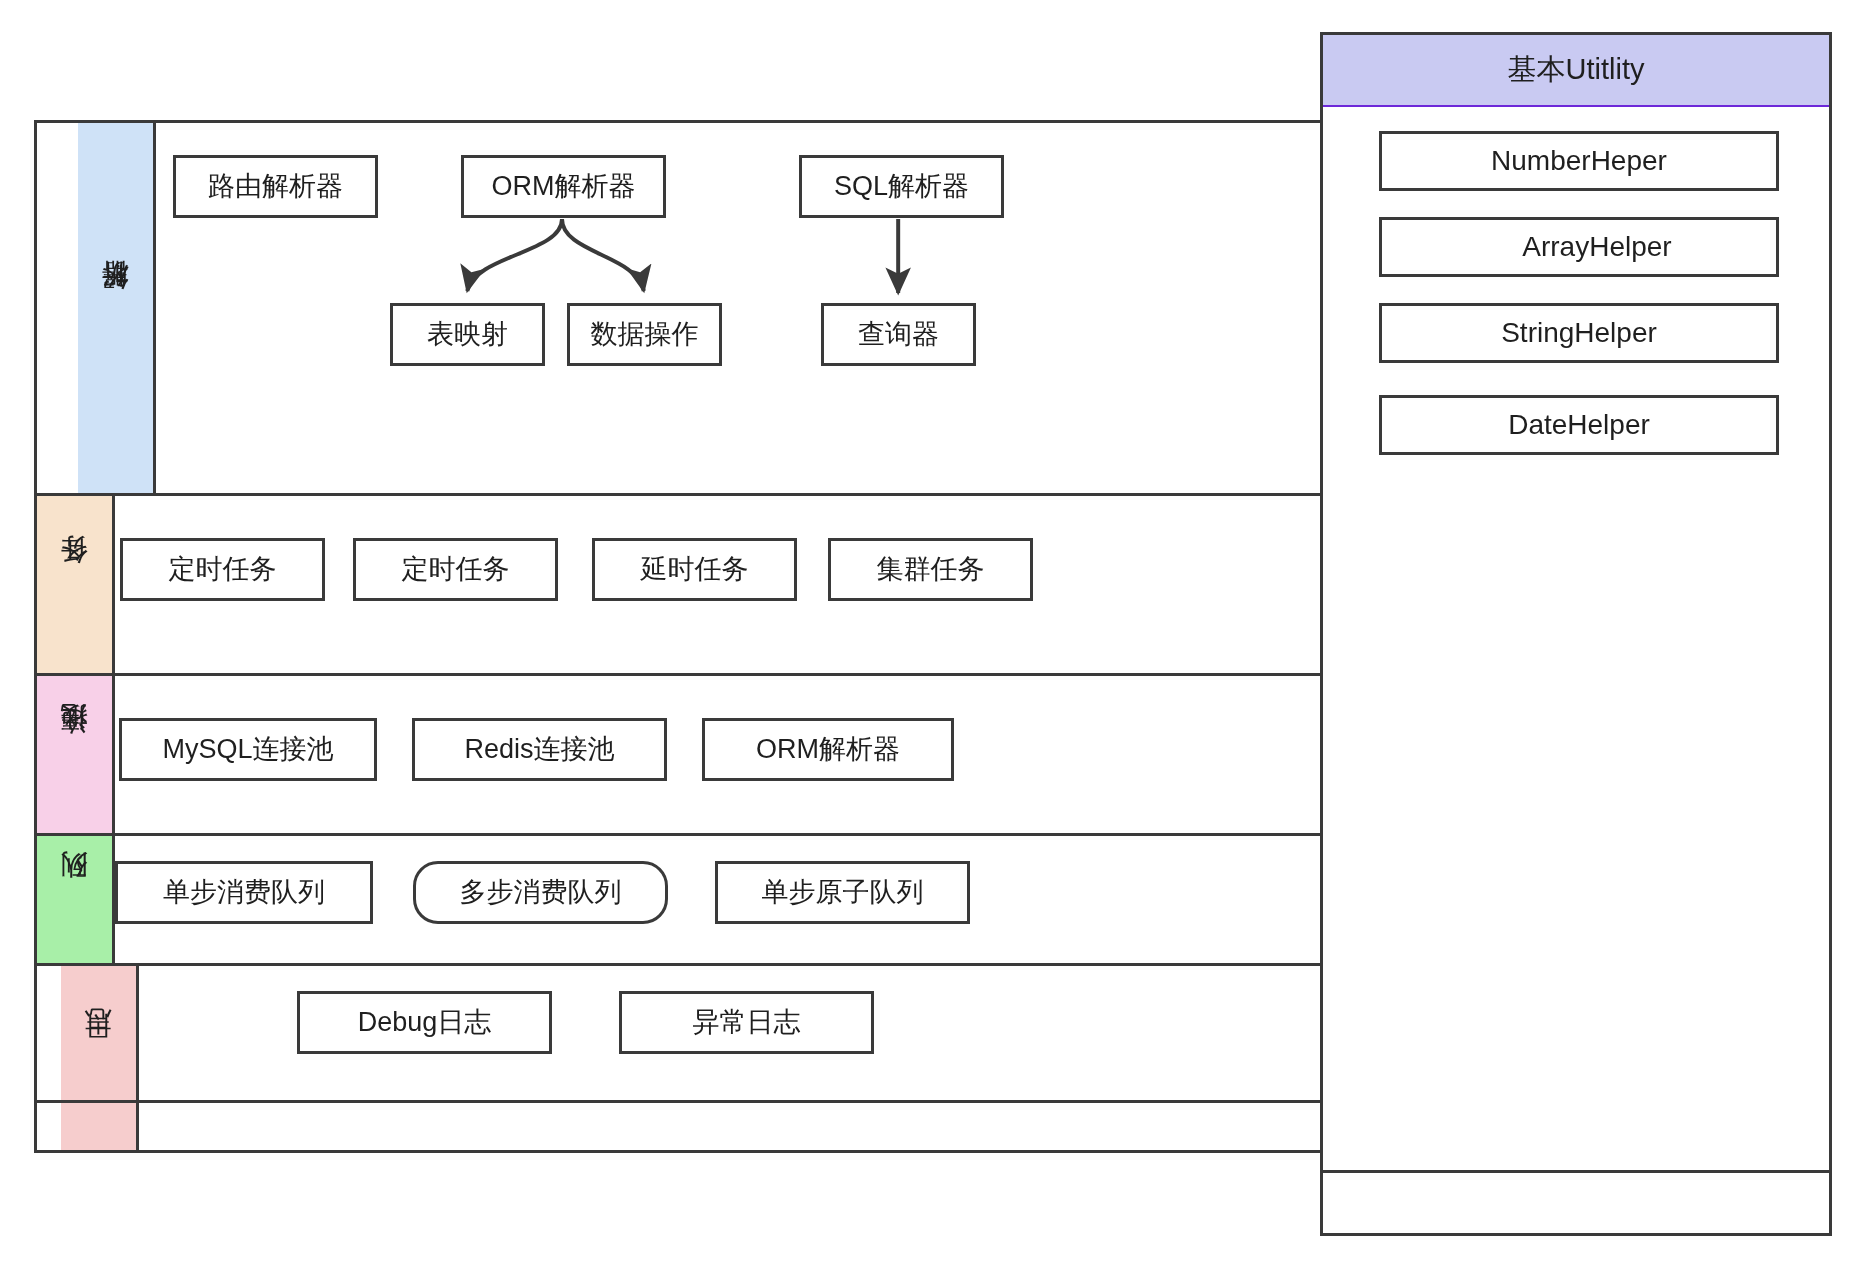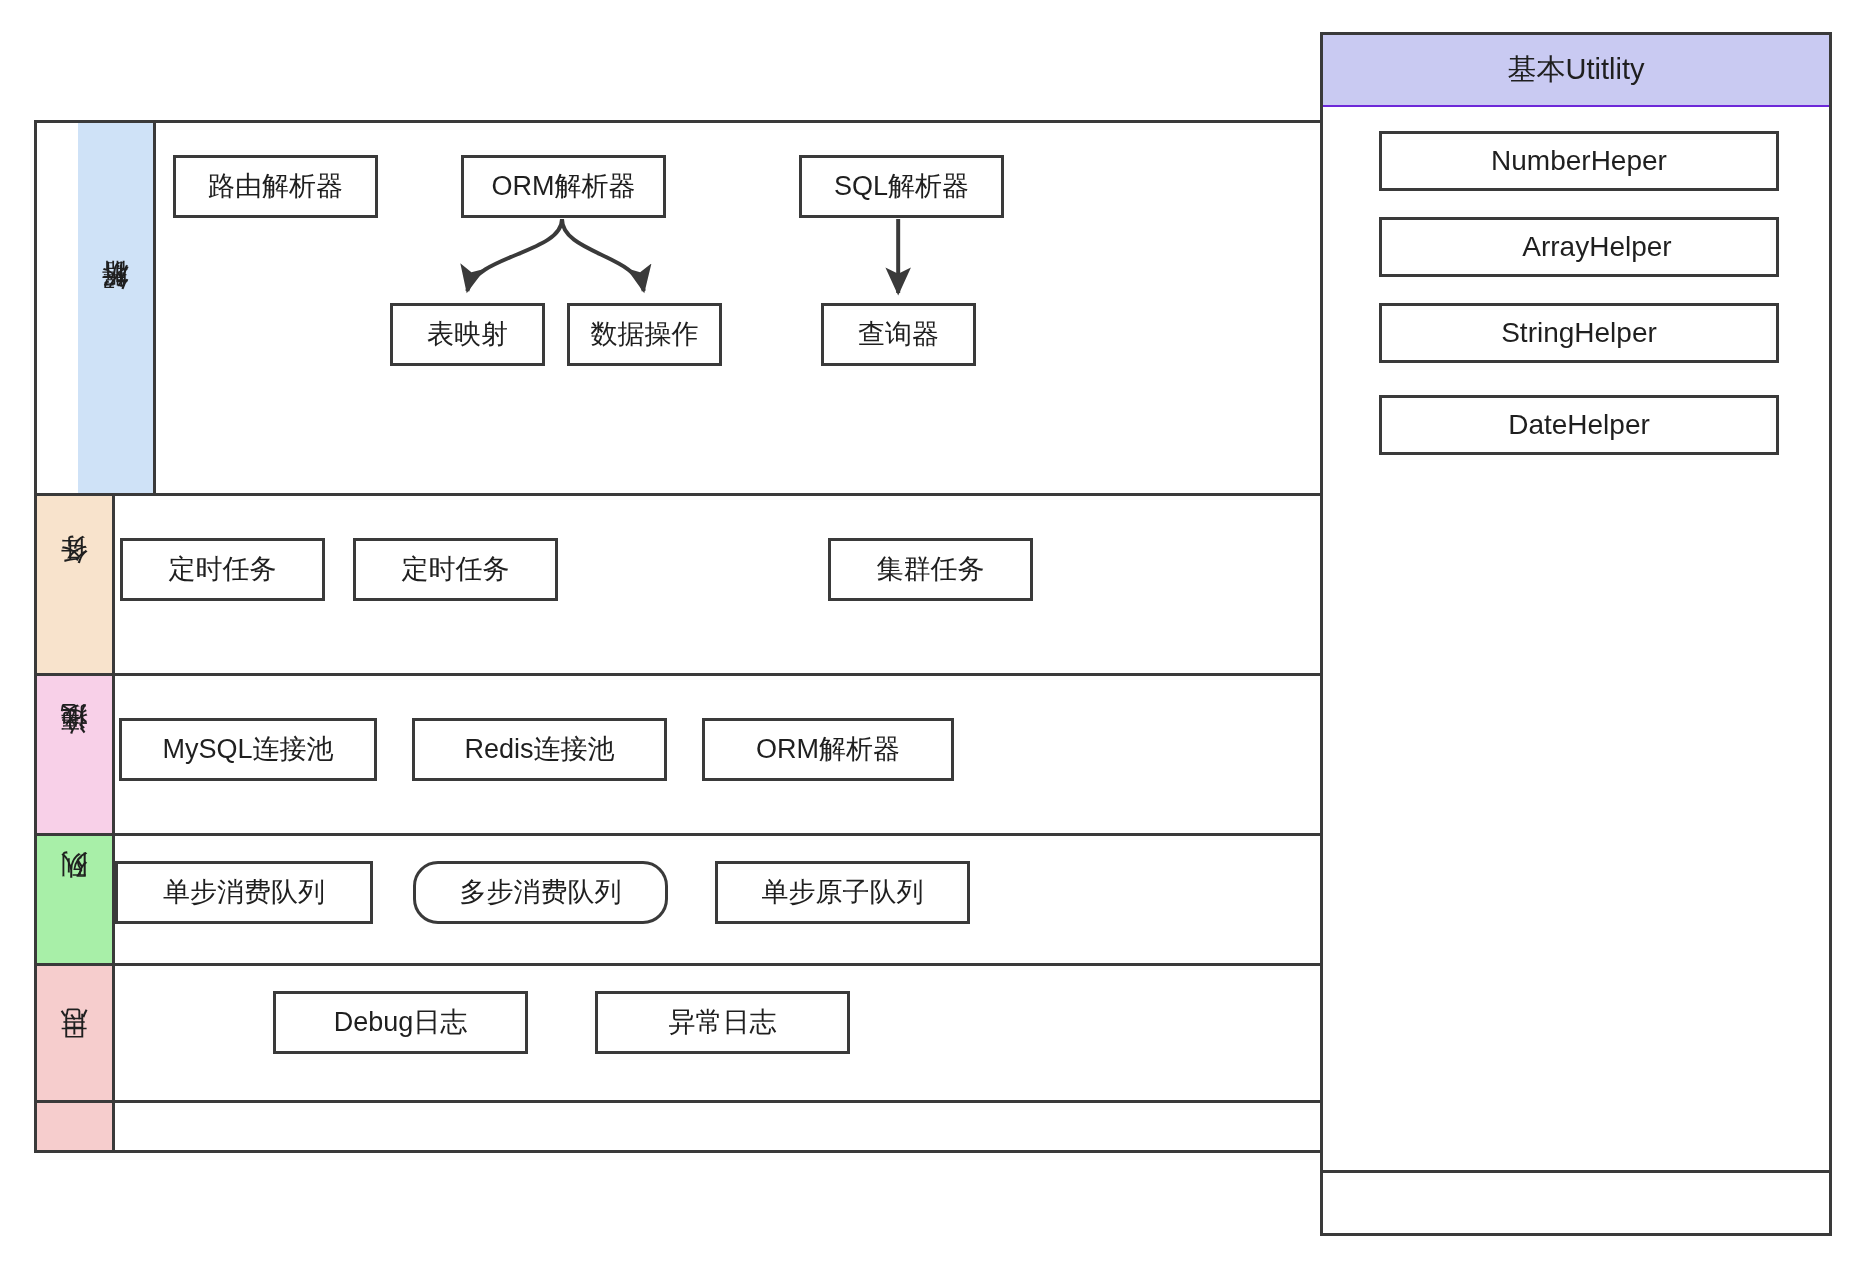--- a/index.html
+++ b/index.html
@@ -187,20 +187,21 @@
     </div>
     <div class="row-divider" style="top:370px;"></div>
 
     <div class="layer-row" style="top:370px; height:180px;">
       <div class="layer-label" style="background:#f8e3cc;">
         <span class="vtext">任务</span>
       </div>
       <div class="layer-body">
         <div class="node" style="left:5px; top:45px; width:205px; height:63px;">定时任务</div>
         <div class="node" style="left:238px; top:45px; width:205px; height:63px;">定时任务</div>
+        <div class="node" style="left:477px; top:45px; width:205px; height:63px;">延时任务</div>
         <div class="node" style="left:713px; top:45px; width:205px; height:63px;">集群任务</div>
       </div>
     </div>
     <div class="row-divider" style="top:550px;"></div>
 
     <div class="layer-row" style="top:550px; height:160px;">
       <div class="layer-label" style="background:#f8d0e8;">
         <span class="vtext">连接池</span>
       </div>
       <div class="layer-body">
@@ -216,21 +217,21 @@
         <span class="vtext">队列</span>
       </div>
       <div class="layer-body">
         <div class="node" style="left:0px; top:28px; width:258px; height:63px;">单步消费队列</div>
         <div class="node" style="left:298px; top:28px; width:255px; height:63px;border-radius:25px;">多步消费队列</div>
         <div class="node" style="left:600px; top:28px; width:255px; height:63px;">单步原子队列</div>
       </div>
     </div>
     <div class="row-divider" style="top:840px;"></div>
 
-    <div class="layer-row" style="top:840px; height:187px;">
+    <div class="layer-row" style="top:840px; height:187px;padding-left:24px;">
       <div class="layer-label" style="background:#f6cdcd; border-bottom:0;">
         <span class="vtext">日志</span>
       </div>
       <div class="layer-body">
         <div class="node" style="left:158px; top:28px; width:255px; height:63px;">Debug日志</div>
         <div class="node" style="left:480px; top:28px; width:255px; height:63px;">异常日志</div>
       </div>
     </div>
     <div class="row-divider" style="top:977px; width:1302px;"></div>
 

